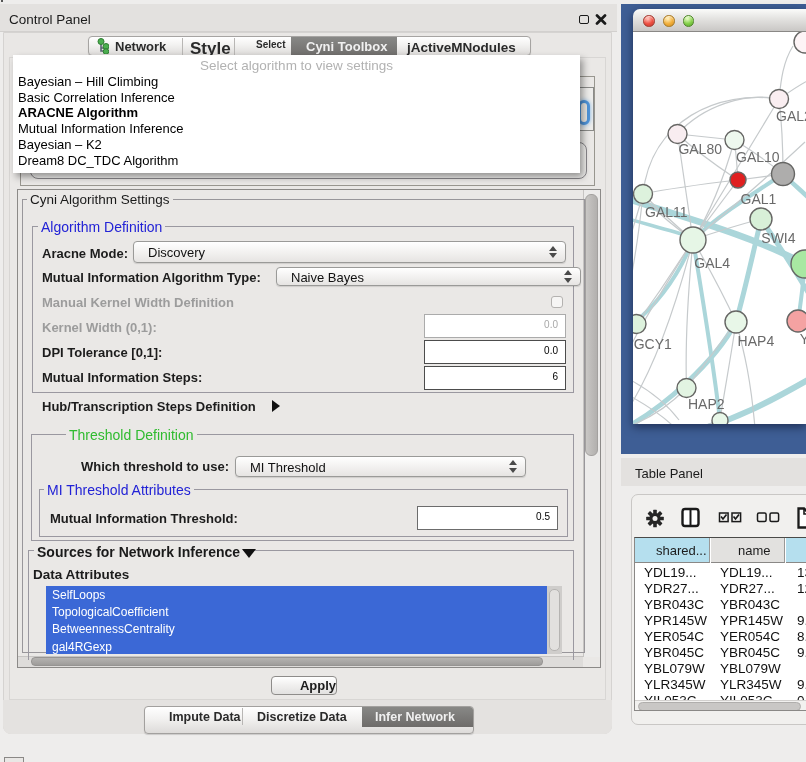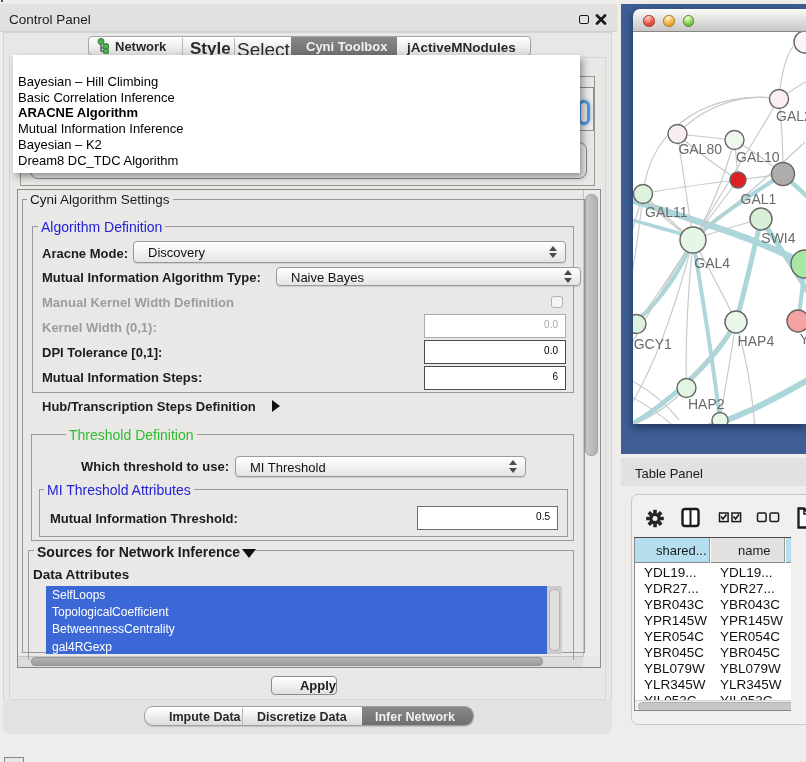--- a/index.html
+++ b/index.html
@@ -28,38 +28,39 @@
 
 <div class="abs" style="left:3px;top:32px;width:609px;height:702px;background:#e9e7e5;border:1px solid #d5d3d1;border-radius:0 0 8px 8px;"></div>
 
 <div class="abs" style="left:9px;top:57px;width:597px;height:643px;background:#eae8e6;border:1px solid #d8d6d4;"></div>
 
 <div class="abs" style="left:88px;top:36px;width:443px;height:20px;border:1px solid #a6a4a2;border-radius:4px;background:linear-gradient(#ffffff,#f2f1f0 45%,#dddbd9);box-shadow:0 1px 1px rgba(0,0,0,0.15);overflow:hidden;">
   <div class="abs" style="left:93px;top:1px;width:1px;height:17px;background:#b8b6b4;"></div>
   <div class="abs" style="left:145px;top:1px;width:1px;height:17px;background:#b8b6b4;"></div>
   <span class="abs" style="left:26px;top:2px;font-size:13px;font-weight:bold;color:#2a2a2a;">Network</span>
   <span class="abs" style="left:101px;top:2px;font-size:17px;font-weight:bold;color:#2a2a2a;">Style</span>
-  <span class="abs" style="left:148px;top:2px;font-size:19px;font-weight:normal;color:#2a2a2a;">Select</span>
+  <span class="abs" style="left:167px;top:2px;font-size:10px;font-weight:bold;color:#2a2a2a;">Select</span>
   <div class="abs" style="left:202px;top:0;width:106px;height:20px;background:linear-gradient(#888886,#6e6c6a);"></div>
   <span class="abs" style="left:217px;top:2px;font-size:13px;font-weight:bold;color:#f0f0f0;">Cyni Toolbox</span>
   <span class="abs" style="left:318px;top:2.5px;font-size:13.5px;font-weight:bold;color:#2a2a2a;">jActiveMNodules</span>
 </div>
 <svg class="abs" style="left:95px;top:37px;" width="14" height="17" viewBox="0 0 14 17">
   <path d="M6 6 L6 14 L9 14 M6 11 L9 11" stroke="#5a6472" stroke-width="1.6" fill="none"></path>
   <circle cx="6" cy="4.5" r="3" fill="#4caf50" stroke="#2e7d32" stroke-width="1"></circle>
   <circle cx="11" cy="9.5" r="3" fill="#4caf50" stroke="#2e7d32" stroke-width="1"></circle>
   <circle cx="11" cy="14.5" r="2.8" fill="#4caf50" stroke="#2e7d32" stroke-width="1"></circle>
 </svg>
 
 <div class="group" style="left:20px;top:76px;width:575px;height:110px;border-color:#98968f;"></div>
 <div class="abs" style="left:30px;top:87px;width:564px;height:44px;border:1px solid #8a8a88;background:#edecea;"></div>
 <div class="abs" style="left:578px;top:100px;width:12px;height:25px;border:3px solid #4f93d8;border-radius:7px;background:#e8e6e2;box-shadow:0 0 4px #7db4e8;"></div>
 <div class="abs" style="left:30px;top:142px;width:557px;height:37px;border:1.5px solid #88868a;border-radius:8px;background:#efeeec;"></div>
 
 <div class="abs" id="dropdown" style="left:13px;top:55px;width:567px;height:118px;background:#ffffff;box-shadow:3px 4px 7px rgba(0,0,0,0.38);">
+  <div class="abs" style="left:0;top:3px;width:567px;height:16px;text-align:center;font-size:13.5px;color:#b2b2b2;">Select algorithm to view settings</div>
   <div class="abs" style="left:5px;top:19px;font-size:13px;color:#000;line-height:15.7px;">Bayesian – Hill Climbing<br>Basic Correlation Inference<br><b>ARACNE Algorithm</b><br>Mutual Information Inference<br>Bayesian – K2<br>Dream8 DC_TDC Algorithm</div>
 </div>
 
 <div class="abs" style="left:17px;top:189px;width:584px;height:479px;background:#eae8e6;border:1px solid #8c8a88;"></div>
 
 <div class="abs" style="left:583px;top:190px;width:17px;height:467px;background:#ecebea;border-left:1px solid #c6c4c2;"></div>
 <div class="abs" style="left:585px;top:194px;width:13px;height:262px;background:linear-gradient(90deg,#c9c7c5,#b2b0ae);border:1px solid #a3a19f;border-radius:6px;"></div>
 
 <div class="abs" style="left:18px;top:656px;width:565px;height:11px;background:#dedcda;border-top:1px solid #c6c4c2;"></div>
 <div class="abs" style="left:31px;top:657px;width:512px;height:9px;background:linear-gradient(#b5b3b1,#9e9c9a);border:1px solid #969492;border-radius:4px;"></div>
@@ -123,21 +124,21 @@
 <div class="abs" style="left:46px;top:586px;width:516px;height:68px;background:#ffffff;border:1px solid #9a9896;"></div>
 <div class="abs" style="left:46px;top:586px;width:501px;height:68px;background:#3b68d6;"></div>
 <div class="abs" style="left:52px;top:586.5px;font-size:12px;color:#fff;line-height:17.4px;">SelfLoops<br>TopologicalCoefficient<br>BetweennessCentrality<br>gal4RGexp</div>
 
 <div class="abs" style="left:547px;top:586px;width:15px;height:68px;background:#cfcdcb;"></div>
 <div class="abs" style="left:549px;top:589px;width:11px;height:62px;background:#e2e0de;border:1px solid #b5b3b1;border-radius:5px;"></div>
 
 <div class="abs" style="left:271px;top:676px;width:66px;height:19px;border:1px solid #8e8c8a;border-radius:4px;background:linear-gradient(#ffffff,#f0efee 50%,#e2e1e0);text-align:right;font-size:13px;font-weight:bold;color:#1c1c1c;padding-top:1px;">Apply</div>
 
 <div class="abs" style="left:3px;top:700px;width:609px;height:34px;background:#e4e2e0;border-radius:0 0 8px 8px;"></div>
-<div class="abs" style="left:144px;top:706px;width:330px;height:20px;border:1px solid #a2a09e;border-radius:9px;background:linear-gradient(#ffffff,#f2f1f0 45%,#dddbd9);box-shadow:0 1px 1px rgba(0,0,0,0.15);overflow:hidden;">
+<div class="abs" style="left:144px;top:706px;width:330px;height:28px;border:1px solid #a2a09e;border-radius:4px;background:linear-gradient(#ffffff,#f2f1f0 45%,#dddbd9);box-shadow:0 1px 1px rgba(0,0,0,0.15);overflow:hidden;">
   <div class="abs" style="left:97px;top:1px;width:1px;height:17px;background:#b8b6b4;"></div>
   <span class="abs" style="left:24px;top:3px;font-size:12.5px;font-weight:bold;color:#2a2a2a;">Impute Data</span>
   <span class="abs" style="left:112px;top:3px;font-size:12.5px;font-weight:bold;color:#2a2a2a;">Discretize Data</span>
   <div class="abs" style="left:217px;top:0;width:113px;height:20px;background:linear-gradient(#888886,#6e6c6a);"></div>
   <span class="abs" style="left:230px;top:3px;font-size:12.5px;font-weight:bold;color:#f0f0f0;">Infer Network</span>
 </div>
 
 <div class="abs" style="left:621px;top:4px;width:185px;height:450px;background:#3e5e95;"></div>
 
 <div class="abs" style="left:633px;top:9px;width:173px;height:415px;border-radius:7px 7px 0 0;box-shadow:0 3px 10px rgba(0,0,20,0.5);">
@@ -259,21 +260,21 @@
     <rect x="92" y="10" width="8.6" height="8.6" stroke-width="1.5"></rect>
     <path d="M93.5 13.5 l2 2.5 3.5 -4.5" stroke-width="1.7"></path>
     <rect x="117.5" y="10" width="8.6" height="8.6" stroke-width="1.5" rx="1.5"></rect>
     <rect x="130" y="10" width="8.6" height="8.6" stroke-width="1.5" rx="1.5"></rect>
   </g>
 
   <path d="M158.5 5.5 L164 5.5 L169.5 11 L169.5 24.5 L158.5 24.5 Z" fill="#fff" stroke="#1a1a1a" stroke-width="2.3"></path>
     <path d="M164 5.5 L164 11 L169.5 11" fill="none" stroke="#1a1a1a" stroke-width="1.6"></path>
 </svg>
 
-<div class="abs" style="left:634px;top:537px;width:157px;height:174px;background:#ffffff;border-top:1.5px solid #4a4a48;border-left:1px solid #8a8886;border-bottom:1px solid #8a8886;overflow:hidden;">
+<div class="abs" style="left:634px;top:537px;width:172px;height:174px;background:#ffffff;border-top:1.5px solid #4a4a48;border-left:1px solid #8a8886;border-bottom:1px solid #8a8886;overflow:hidden;">
   <div class="abs" style="left:0;top:0;width:75px;height:25px;background:#b5dfee;border-right:1px solid #9a9896;border-bottom:1px solid #8a8886;"></div>
     <span class="abs" style="left:21px;top:5px;font-size:13px;color:#1c1c1c;">shared...</span>
   <div class="abs" style="left:76px;top:0;width:74px;height:25px;background:#e2e1df;border-right:1px solid #9a9896;border-bottom:1px solid #8a8886;"></div>
     <span class="abs" style="left:103px;top:5px;font-size:13px;color:#1c1c1c;">name</span>
   <div class="abs" style="left:151px;top:0;width:21px;height:25px;background:#b5dfee;border-bottom:1px solid #8a8886;"></div>
   <div class="abs" style="left:9px;top:27px;font-size:13.5px;color:#111;line-height:16px;">YDL19...<br>YDR27...<br>YBR043C<br>YPR145W<br>YER054C<br>YBR045C<br>YBL079W<br>YLR345W<br>YIL053C</div>
   <div class="abs" style="left:85px;top:27px;font-size:13.5px;color:#111;line-height:16px;">YDL19...<br>YDR27...<br>YBR043C<br>YPR145W<br>YER054C<br>YBR045C<br>YBL079W<br>YLR345W<br>YIL053C</div>
   <div class="abs" style="left:162px;top:27px;font-size:13.5px;color:#111;line-height:16px;">13<br>12<br>&nbsp;<br>9.<br>8.<br>9.<br>&nbsp;<br>9.<br>0.</div>
 
   <div class="abs" style="left:0;top:162px;width:172px;height:12px;background:#f2f1ef;border-top:1px solid #d2d0ce;"></div>

